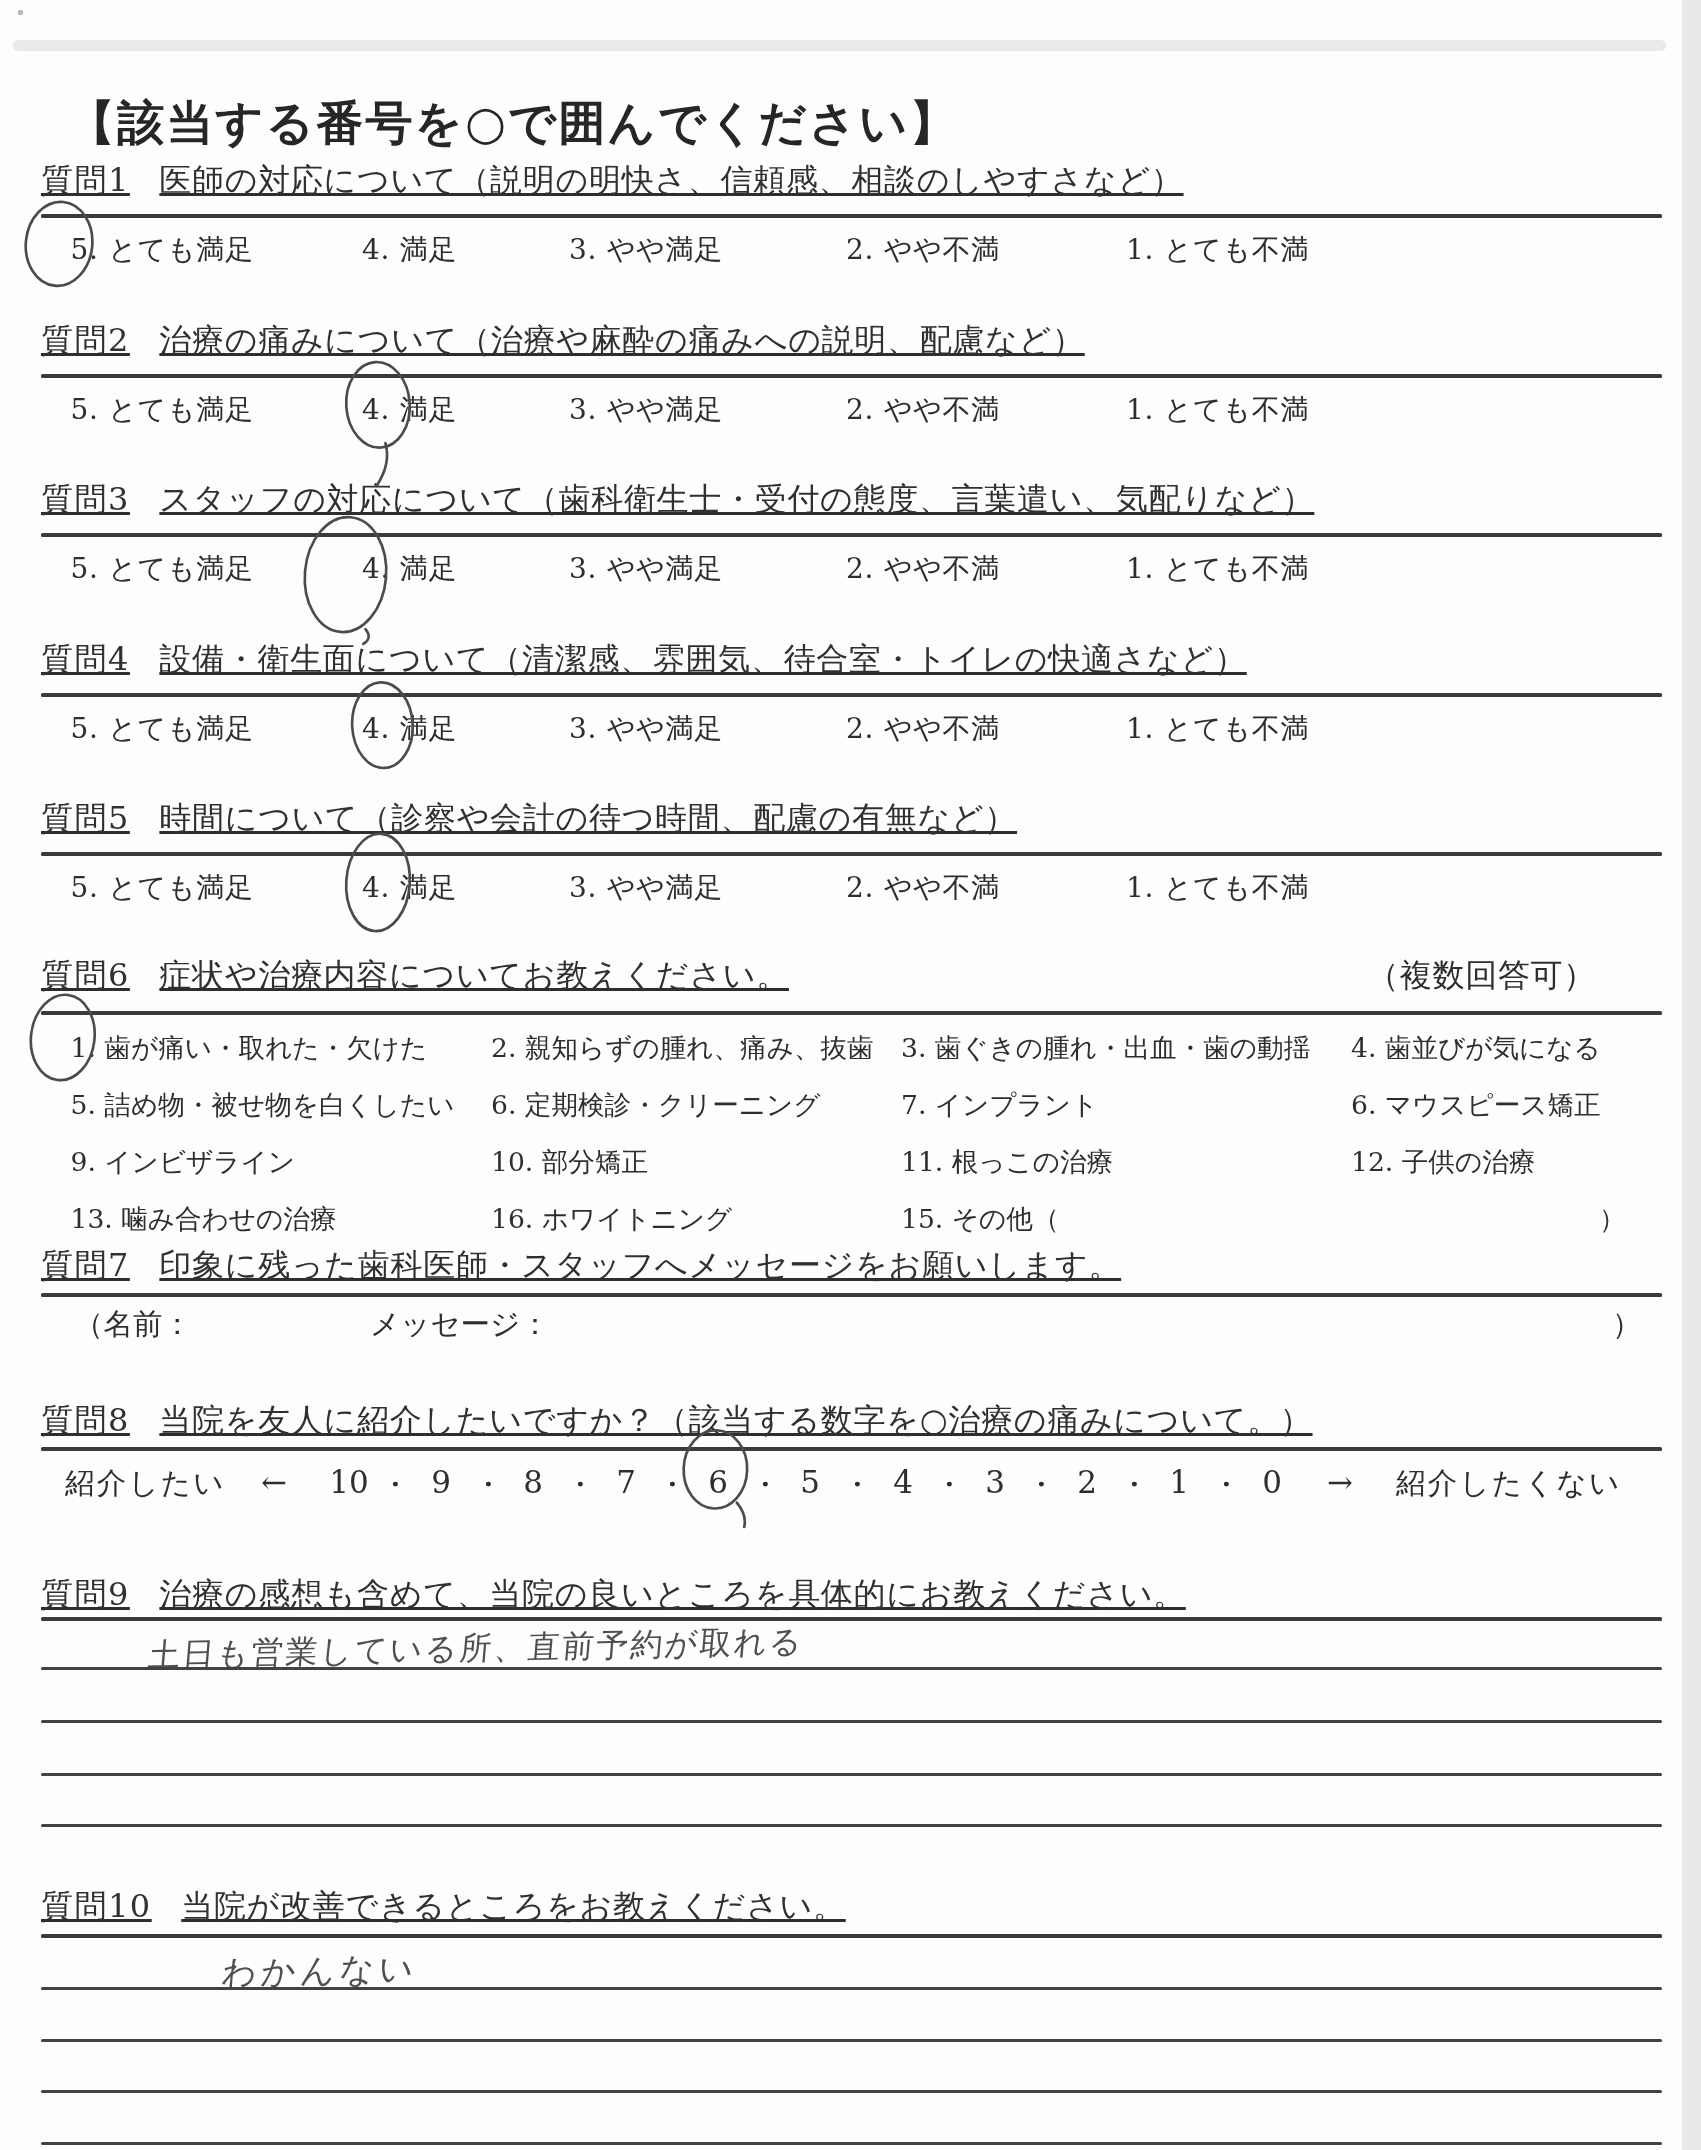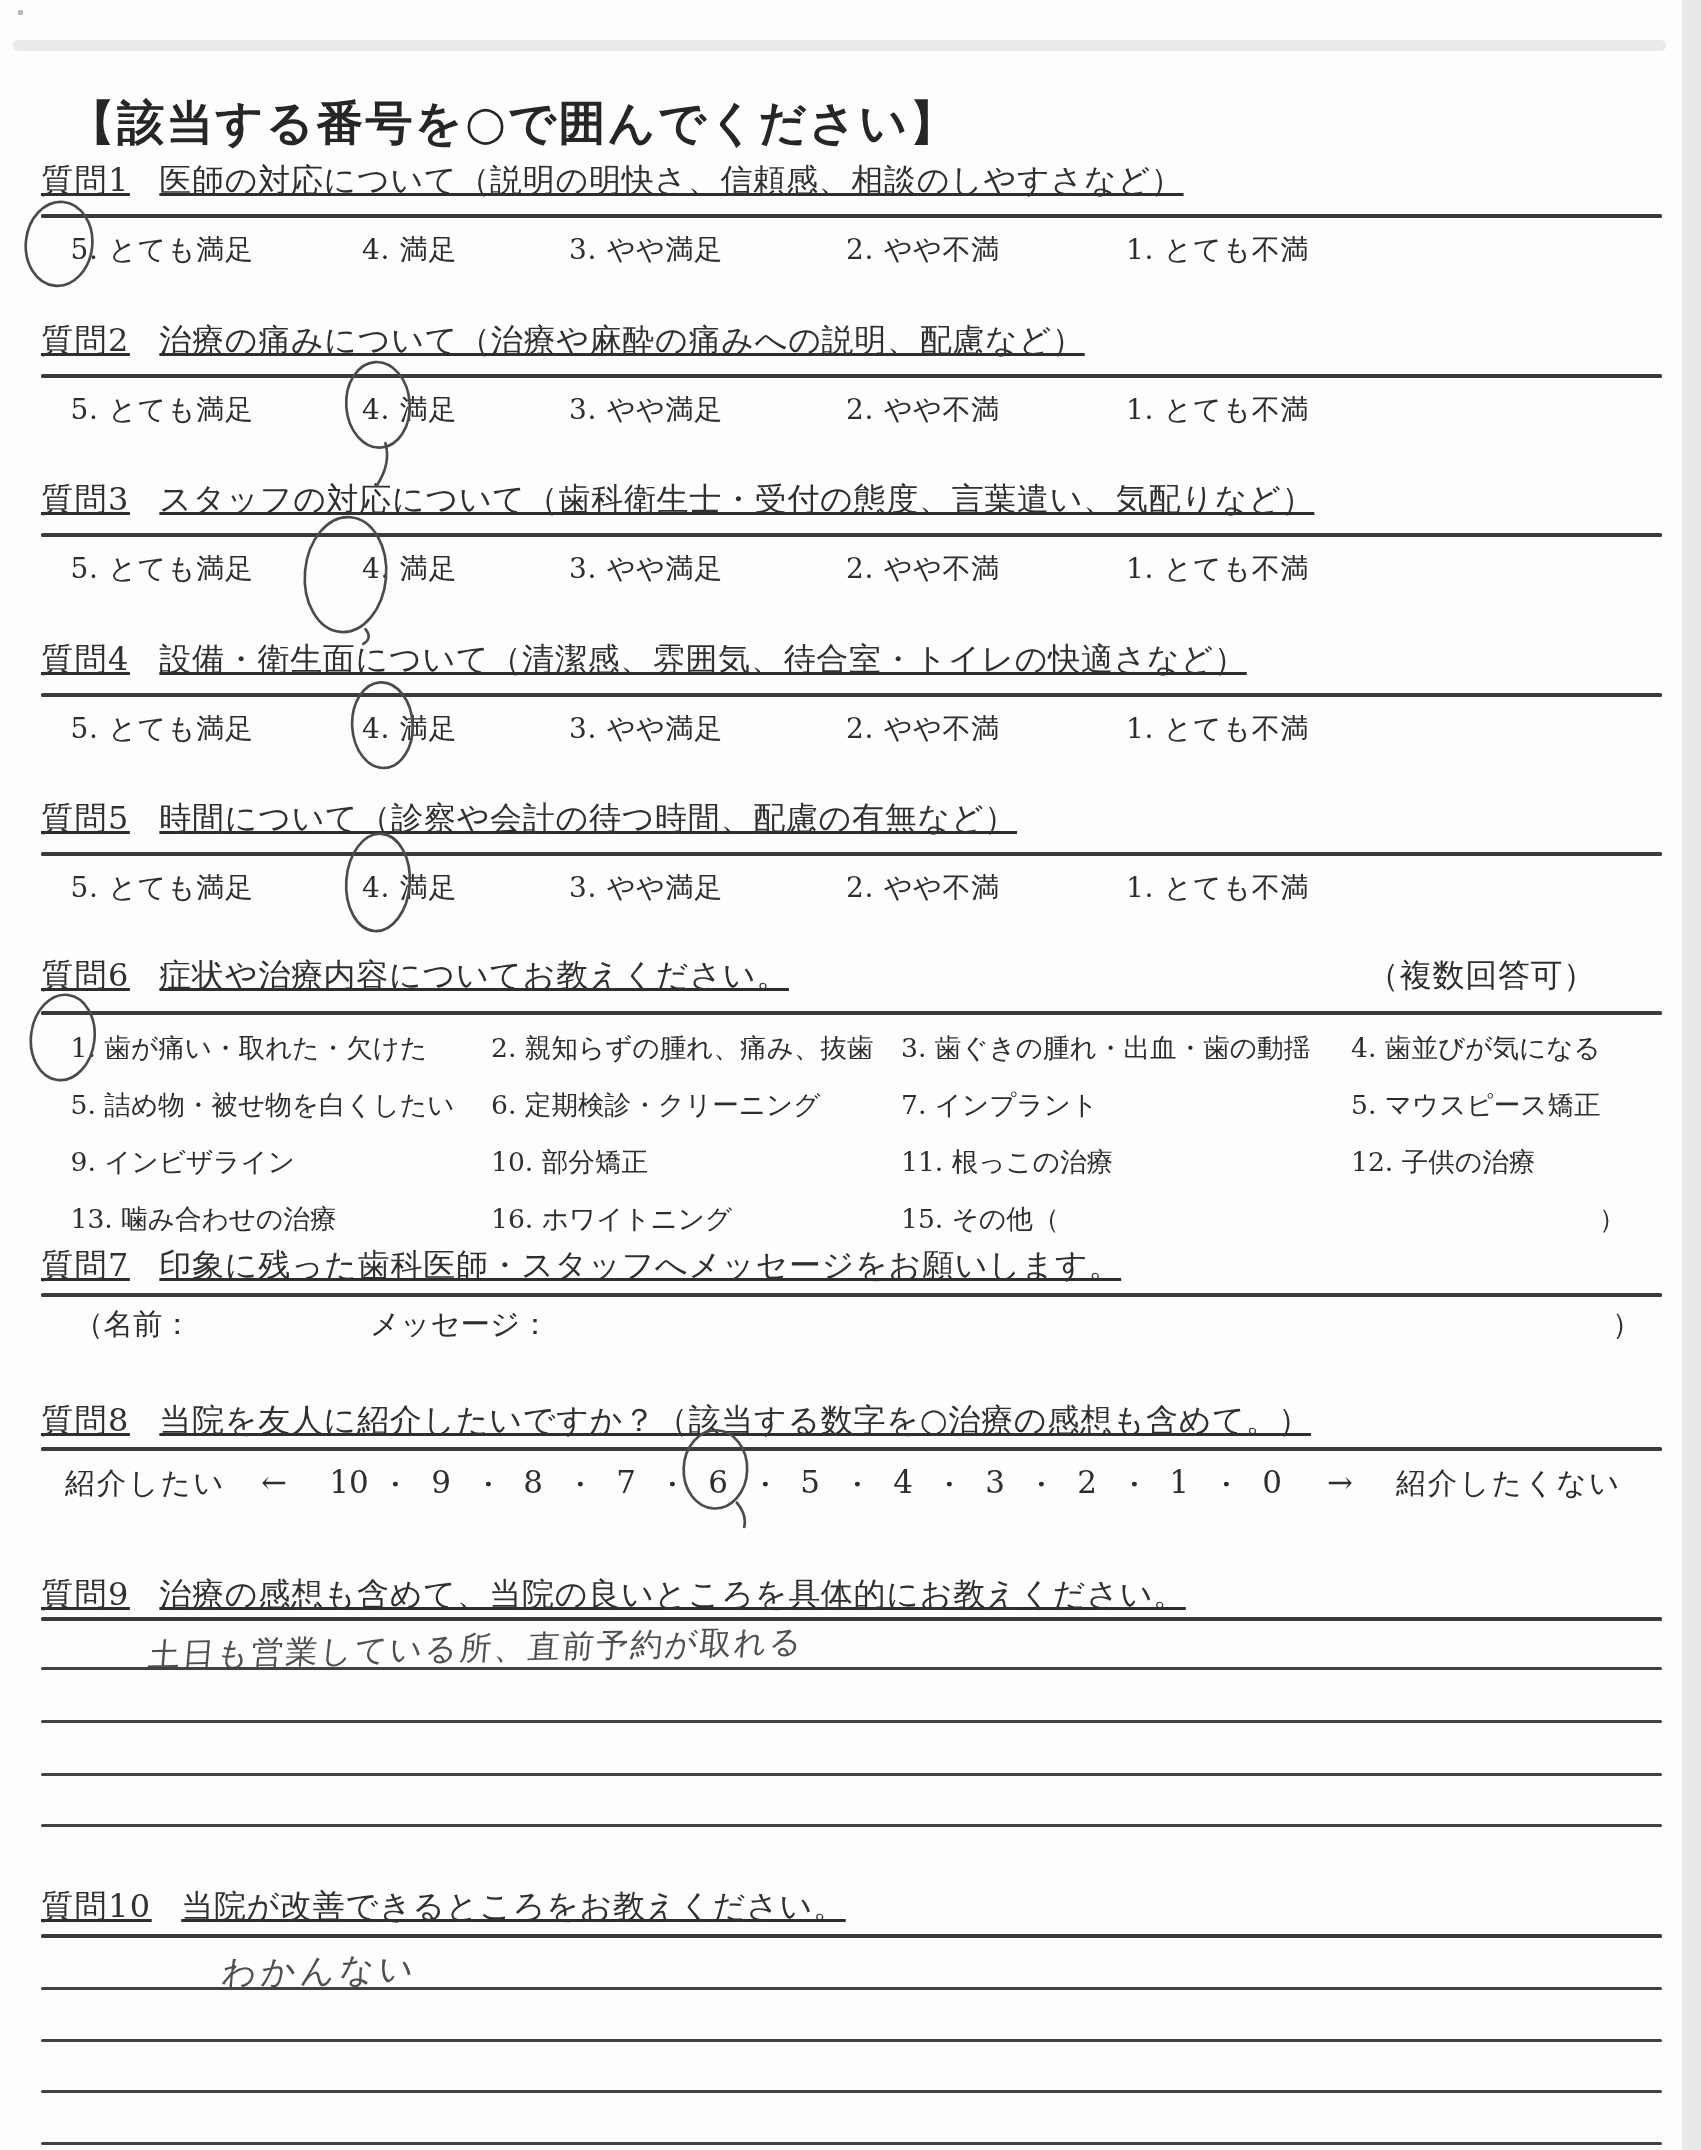--- a/index.html
+++ b/index.html
@@ -137,21 +137,21 @@
     <div class="rule" style="top:57px;"></div>
 
     <span class="q6-item" style="left:29.5px;top:76px;">1. 歯が痛い・取れた・欠けた</span>
     <span class="q6-item" style="left:450px;top:76px;">2. 親知らずの腫れ、痛み、抜歯</span>
     <span class="q6-item" style="left:860px;top:76px;">3. 歯ぐきの腫れ・出血・歯の動揺</span>
     <span class="q6-item" style="left:1310px;top:76px;">4. 歯並びが気になる</span>
 
     <span class="q6-item" style="left:29.5px;top:133px;">5. 詰め物・被せ物を白くしたい</span>
     <span class="q6-item" style="left:450px;top:133px;">6. 定期検診・クリーニング</span>
     <span class="q6-item" style="left:860px;top:133px;">7. インプラント</span>
-    <span class="q6-item" style="left:1310px;top:133px;">5. マウスピース矯正</span>
+    <span class="q6-item" style="left:1310px;top:133px;">6. マウスピース矯正</span>
 
     <span class="q6-item" style="left:29.5px;top:190px;">9. インビザライン</span>
     <span class="q6-item" style="left:450px;top:190px;">10. 部分矯正</span>
     <span class="q6-item" style="left:860px;top:190px;">11. 根っこの治療</span>
     <span class="q6-item" style="left:1310px;top:190px;">12. 子供の治療</span>
 
     <span class="q6-item" style="left:29.5px;top:247px;">13. 噛み合わせの治療</span>
     <span class="q6-item" style="left:450px;top:247px;">16. ホワイトニング</span>
     <span class="q6-item" style="left:860px;top:247px;">15. その他（</span>
     <span class="q6-item" style="left:1558px;top:247px;">）</span>
@@ -164,21 +164,21 @@
     </div>
     <div class="rule" style="top:49px;"></div>
     <span class="inline-label" style="left:33px;top:61px;">（名前：</span>
     <span class="inline-label" style="left:329px;top:61px;">メッセージ：</span>
     <span class="inline-label" style="left:1571px;top:61px;">）</span>
   </section>
 
   <section class="qblock" style="top:1399px;height:140px;">
     <div class="qhead">
       <span class="qlabel">質問8</span>
-      <span class="qtopic">当院を友人に紹介したいですか？（該当する数字を○治療の感想も含めて。）</span>
+      <span class="qtopic">当院を友人に紹介したいですか？（該当する数字を○治療の痛みについて。）</span>
     </div>
     <div class="rule" style="top:48px;"></div>
 
     <span class="scale-label" style="left:24px;top:65px;">紹介したい</span>
     <span class="scale-item" style="left:233px;top:65px;">←</span>
 
     <span class="scale-item" style="left:308px;top:65px;text-align:right;">10</span>
     <span class="scale-item" style="left:354px;top:65px;">・</span>
     <span class="scale-item" style="left:400px;top:65px;">9</span>
     <span class="scale-item" style="left:447px;top:65px;">・</span>

